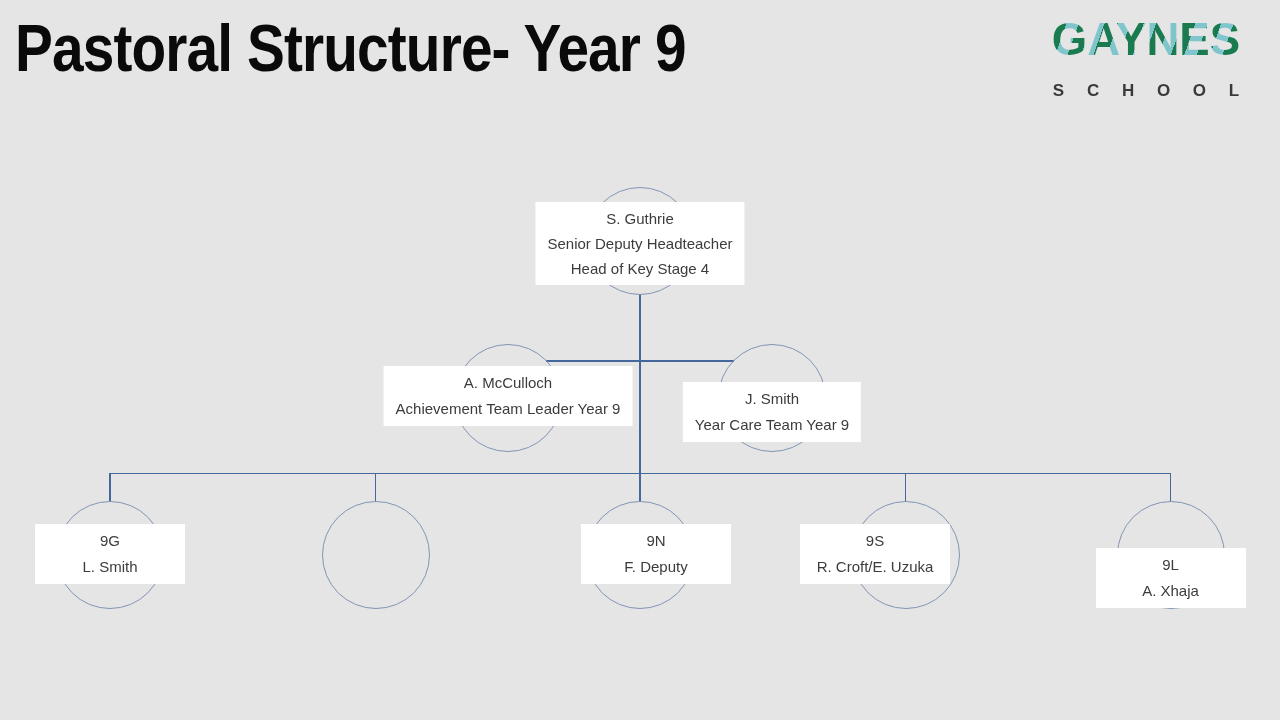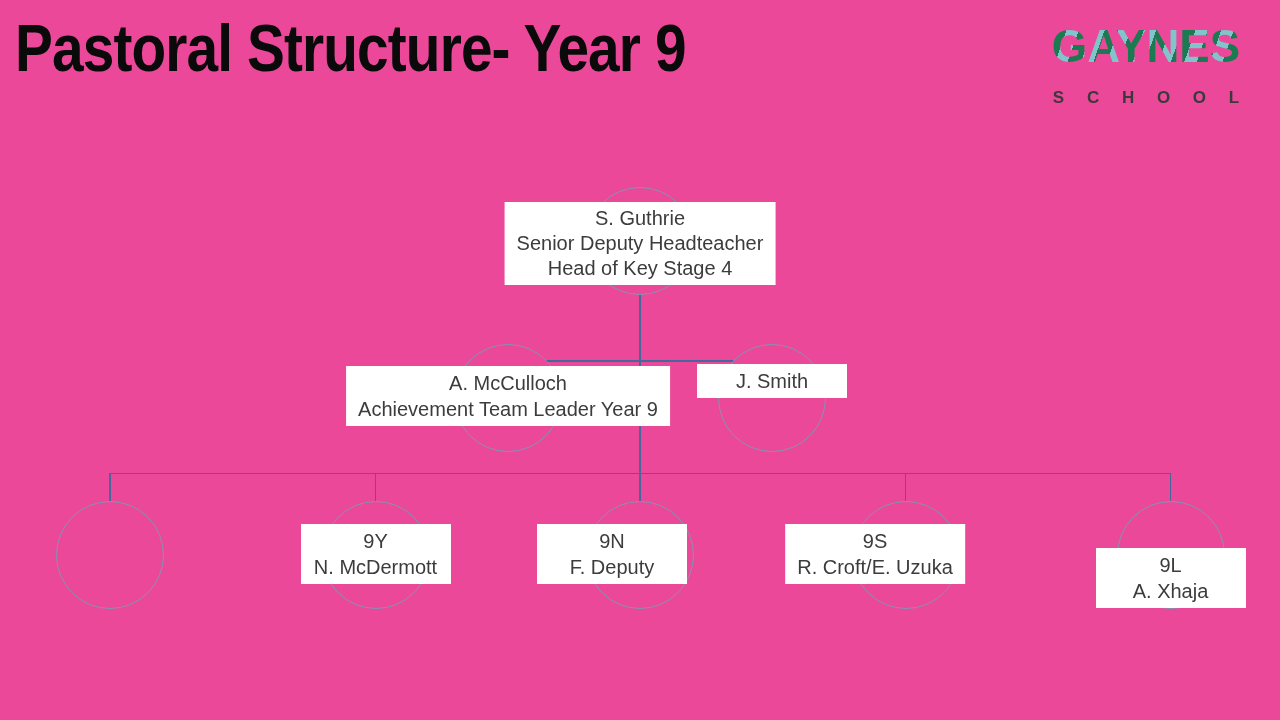--- a/index.html
+++ b/index.html
@@ -1,32 +1,32 @@
 <!DOCTYPE html>
 <html><head>
 <meta charset="utf-8">
 <style>
   html,body{margin:0;padding:0;}
   body{
     width:1280px;height:720px;position:relative;overflow:hidden;
     background:#ffffff;
     font-family:"Liberation Sans", sans-serif;
   }
-  .slide{position:absolute;inset:0;background:#ec4899;}
+  .slide{position:absolute;inset:0;background:#e5e5e5;}
 
   
   .slide-title{
     position:absolute;left:15px;top:6px;
     font-size:66px;font-weight:600;color:#0a0a0a;
     letter-spacing:-1px;line-height:84px;white-space:nowrap;
     transform:scaleX(0.86);transform-origin:left center;
   }
 
   
-  .logo{position:absolute;left:1040px;top:23px;width:212px;text-align:center;}
+  .logo{position:absolute;left:1040px;top:16px;width:212px;text-align:center;}
   .logo-word{
     font-size:47px;font-weight:800;letter-spacing:0px;line-height:46px;
     background-image:repeating-linear-gradient(110deg,
       var(--logo-teal) 0px, var(--logo-teal) 12px,
       var(--logo-green) 12px, var(--logo-green) 25px);
     -webkit-background-clip:text;background-clip:text;color:transparent;
     transform:scaleX(0.97);transform-origin:center;
   }
   .logo-school{
     margin-top:19px;font-size:17px;font-weight:700;color:#3a3a3a;
@@ -51,30 +51,30 @@
   .c-midR{left:718px;top:344px;}
   .c-b1{left:56px;top:501px;}
   .c-b2{left:321.5px;top:501px;}
   .c-b3{left:586px;top:501px;}
   .c-b4{left:851.5px;top:501px;}
   .c-b5{left:1116.5px;top:501px;}
 
   .node-label{
     position:absolute;transform:translateX(-50%);
     background:#ffffff;text-align:center;white-space:nowrap;
-    font-size:20px;color:var(--text);
+    font-size:15px;color:var(--text);
     padding:4px 12px;min-width:150px;box-sizing:border-box;
   }
   .node-label div{line-height:26px;}
   .l-top {left:640px;top:202px;} .l-top div{line-height:25px;}
   .l-midL{left:508px;top:366px;}
-  .l-midR{left:772px;top:364px;}
+  .l-midR{left:772px;top:382px;}
   .l-b1{left:110px;top:524px;}
   .l-b2{left:375.5px;top:524px;}
-  .l-b3{left:612px;top:524px;}
+  .l-b3{left:656px;top:524px;}
   .l-b4{left:875px;top:524px;}
   .l-b5{left:1170.5px;top:524px;margin-top:24px;}
 </style>
 </head>
 <body style="--line: #44689b; --stroke: #8294b4; --text: #3c3c3c; --logo-teal: #7fc5cb; --logo-green: #1a7a50;">
 
 <div class="slide">
 
   <div class="slide-title">Pastoral Structure- Year 9</div>
 
@@ -106,27 +106,28 @@
     <div>Head of Key Stage 4</div>
   </div>
 
   <div class="node-label l-midL">
     <div>A. McCulloch</div>
     <div>Achievement Team Leader Year 9</div>
   </div>
 
   <div class="node-label l-midR">
     <div>J. Smith</div>
+    <div>Year Care Team Year 9</div>
   </div>
 
+  <div class="node-label l-b1">
+    <div>9G</div>
+    <div>L. Smith</div>
+  </div>
 
-  <div class="node-label l-b2">
-    <div>9Y</div>
-    <div>N. McDermott</div>
-  </div>
 
   <div class="node-label l-b3">
     <div>9N</div>
     <div>F. Deputy</div>
   </div>
 
   <div class="node-label l-b4">
     <div>9S</div>
     <div>R. Croft/E. Uzuka</div>
   </div>

